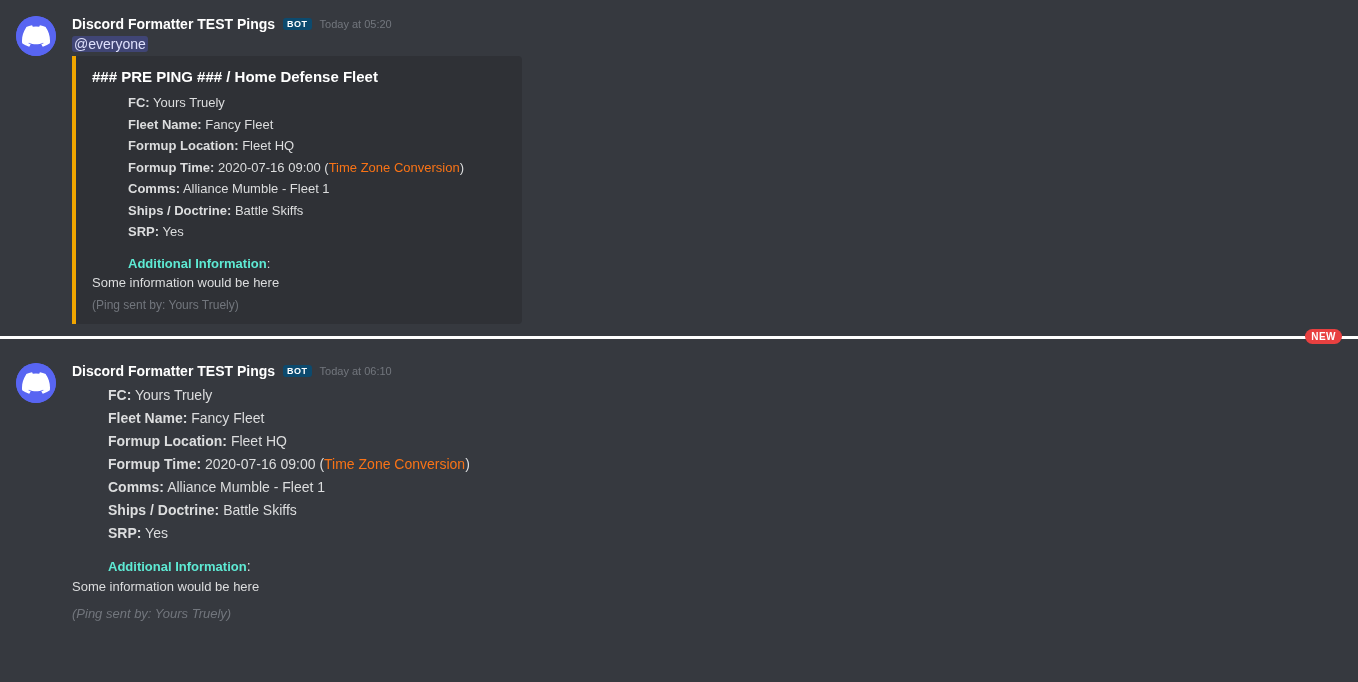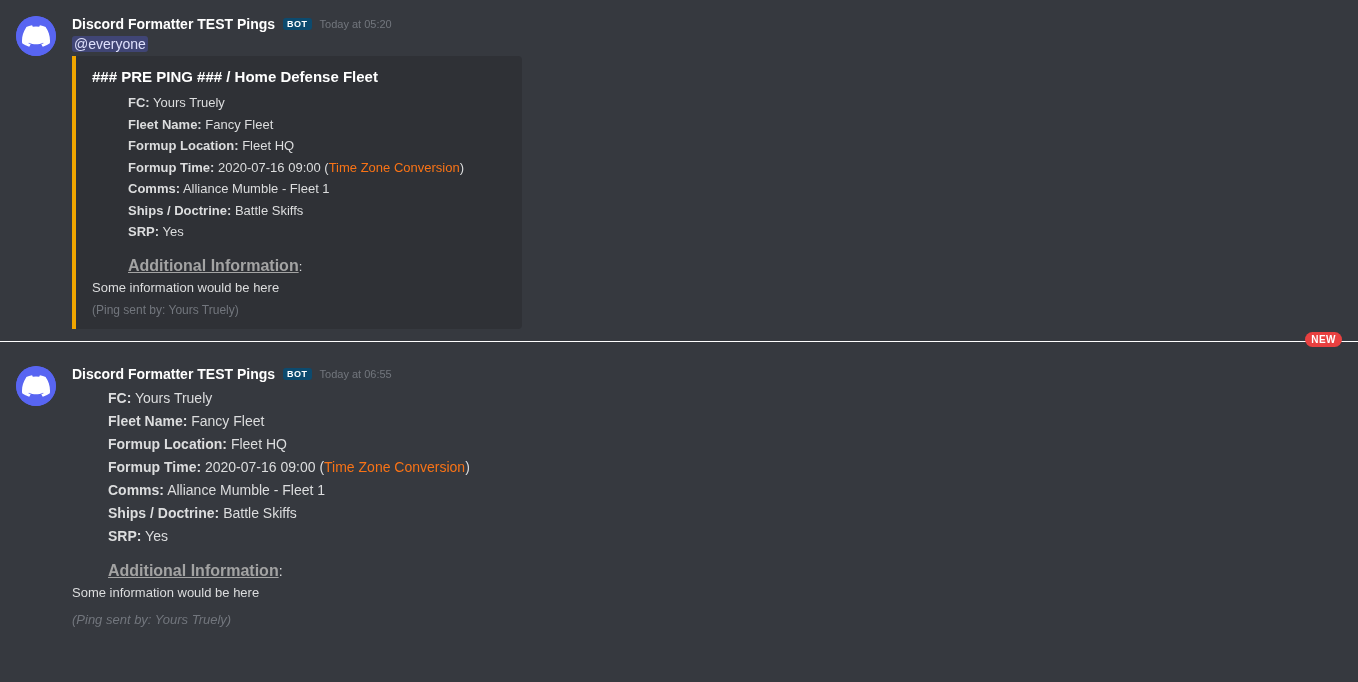--- a/index.html
+++ b/index.html
@@ -142,40 +142,39 @@
       color: #f97316;
       text-decoration: none;
     }
 
     .embed-section-gap {
       height: 10px;
     }
 
     .embed-additional-label {
       font-weight: 700;
-      color: #a3a3a3;
-      font-size: 16px;
-      text-decoration: underline;
+      color: #5eead4;
+      font-size: 13px;
     }
 
     .embed-additional-value {
       color: #dcddde;
       font-size: 13px;
     }
 
     .embed-footer {
       color: #72767d;
       font-size: 12px;
       margin-top: 8px;
     }
 
     .divider-new {
       position: relative;
       height: 0;
-      border-top: 1px solid #ffffff;
+      border-top: 3px solid #ffffff;
       margin: 8px 0;
     }
 
     .new-badge {
       position: absolute;
       right: 16px;
       top: -10px;
       background-color: #e84040;
       color: #ffffff;
       font-size: 10px;
@@ -281,21 +280,21 @@
       <div class="avatar-discord">
         <svg viewBox="0 0 24 24" fill="white" xmlns="http://www.w3.org/2000/svg">
           <path d="M20.317 4.37a19.791 19.791 0 0 0-4.885-1.515.074.074 0 0 0-.079.037c-.21.375-.444.864-.608 1.25a18.27 18.27 0 0 0-5.487 0 12.64 12.64 0 0 0-.617-1.25.077.077 0 0 0-.079-.037A19.736 19.736 0 0 0 3.677 4.37a.07.07 0 0 0-.032.027C.533 9.046-.32 13.58.099 18.057a.082.082 0 0 0 .031.057 19.9 19.9 0 0 0 5.993 3.03.078.078 0 0 0 .084-.028 14.09 14.09 0 0 0 1.226-1.994.076.076 0 0 0-.041-.106 13.107 13.107 0 0 1-1.872-.892.077.077 0 0 1-.008-.128 10.2 10.2 0 0 0 .372-.292.074.074 0 0 1 .077-.01c3.928 1.793 8.18 1.793 12.062 0a.074.074 0 0 1 .078.01c.12.098.246.198.373.292a.077.077 0 0 1-.006.127 12.299 12.299 0 0 1-1.873.892.077.077 0 0 0-.041.107c.36.698.772 1.362 1.225 1.993a.076.076 0 0 0 .084.028 19.839 19.839 0 0 0 6.002-3.03.077.077 0 0 0 .032-.054c.5-5.177-.838-9.674-3.549-13.66a.061.061 0 0 0-.031-.03z"></path>
         </svg>
       </div>
     </div>
     <div class="message-content-wrapper">
       <div class="message-header">
         <span class="username">Discord Formatter TEST Pings</span>
         <span class="bot-badge">BOT</span>
-        <span class="timestamp">Today at 06:55</span>
+        <span class="timestamp">Today at 06:10</span>
       </div>
       <div class="second-message-body">
         <div class="embed-field">
           <span class="embed-field-label">FC:</span>
           <span class="embed-field-value"> Yours Truely</span>
         </div>
         <div class="embed-field">
           <span class="embed-field-label">Fleet Name:</span>
           <span class="embed-field-value"> Fancy Fleet</span>
         </div>

